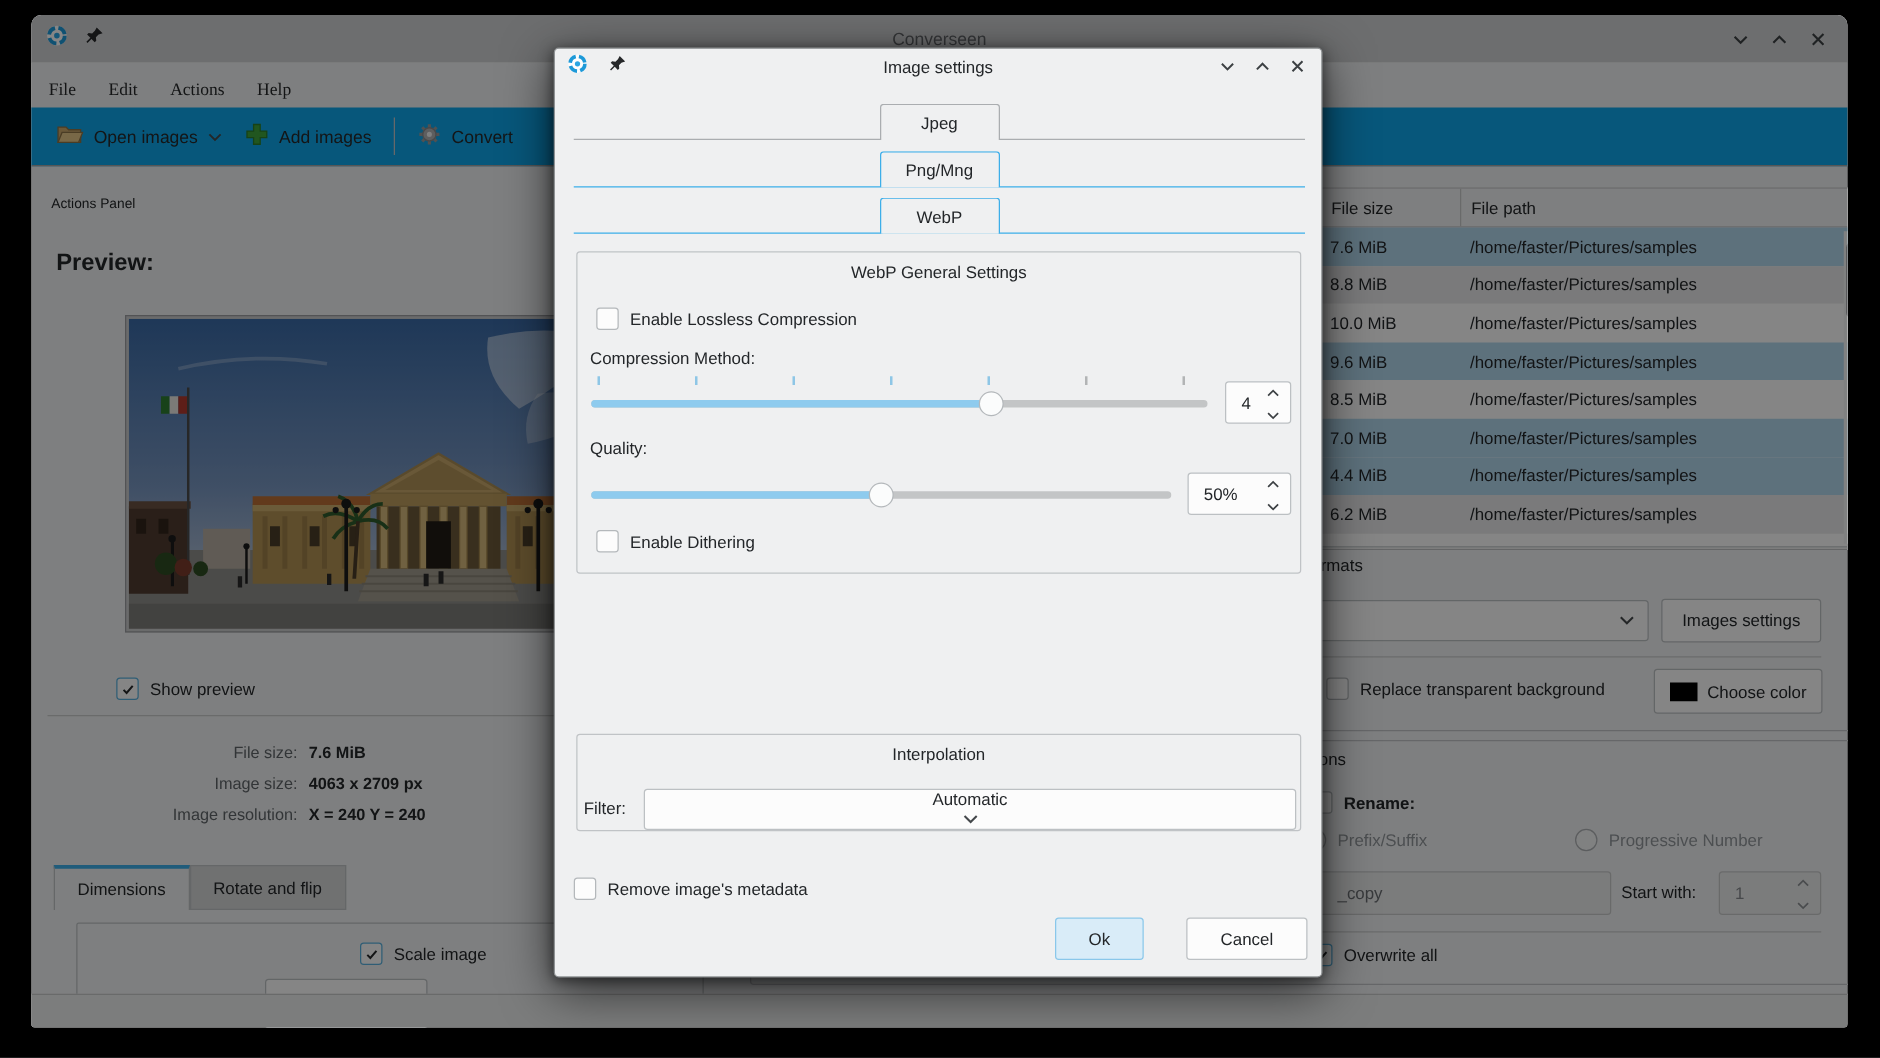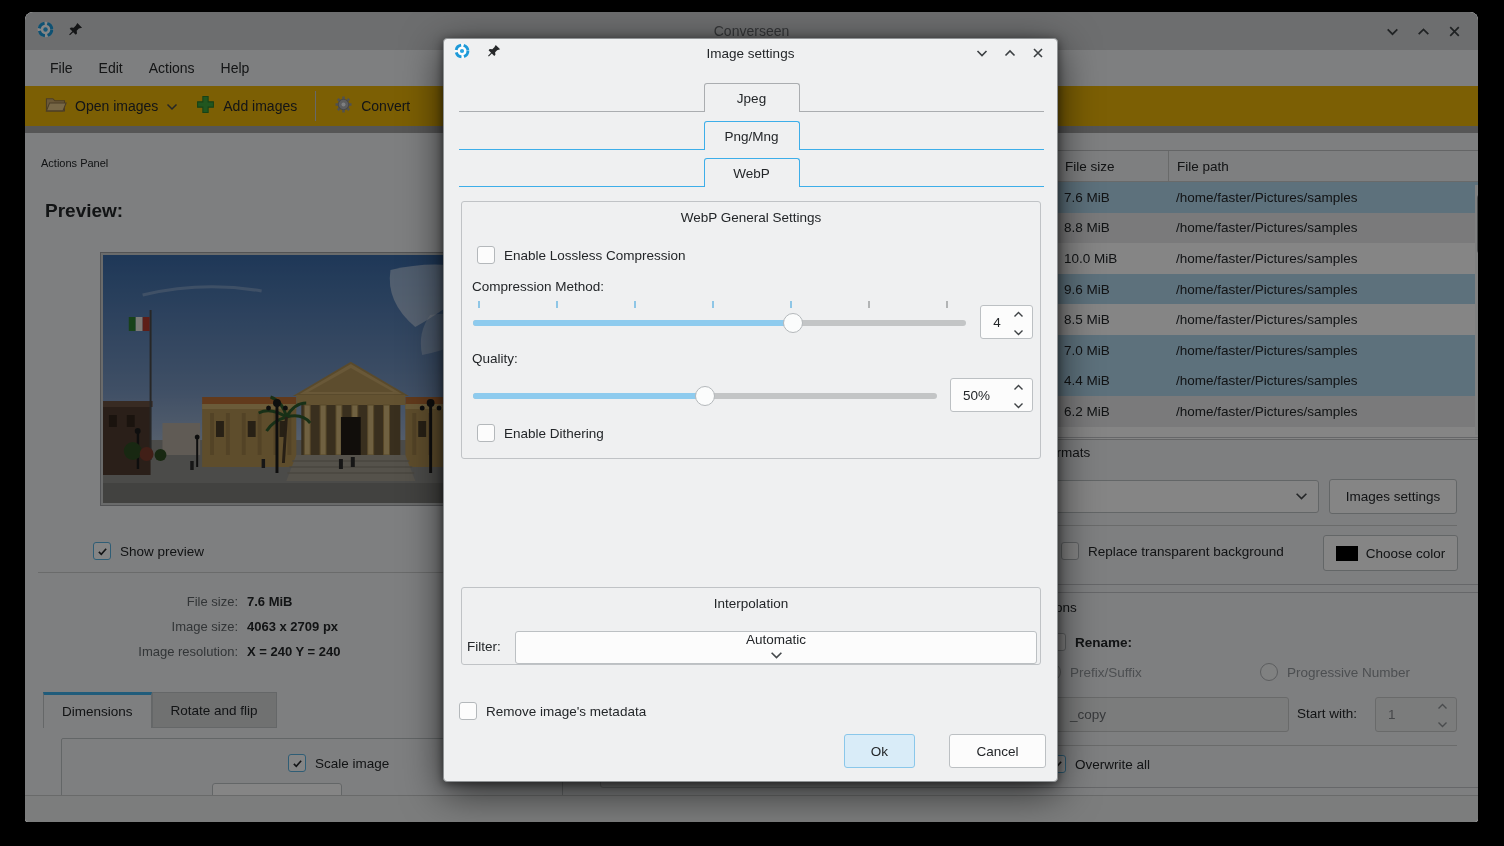--- a/index.html
+++ b/index.html
@@ -11,25 +11,25 @@
   #dim-overlay { position:absolute; left:25px; top:12px; width:1453px; height:810px;
     background:rgba(0,0,0,0.47); border-radius:8px 8px 3px 3px; z-index:50; }
 
   .titlebar { position:absolute; left:0; top:0; right:0; height:38px; background:#cfd0d2;
     display:flex; align-items:center; padding:0 12px; }
   .titlebar .ttext { position:absolute; left:0; right:0; text-align:center; font-size:14px; color:#63666a; }
   .wctl { display:flex; gap:16px; position:absolute; right:16px; top:0; height:38px; align-items:center; }
   .wctl svg { display:block; }
 
   .menubar { position:absolute; left:0; top:38px; right:0; height:36px; background:#eff0f1;
-    display:flex; align-items:center; padding-left:12px; }
+    display:flex; align-items:flex-end; padding-left:1px;font-family:Liberation Serif, serif; }
   .menu-item { padding:5px 13px; font-size:14px; color:#26292b; }
 
-  .toolbar { position:absolute; left:0; top:74px; right:0; height:47px; background:#eab308;
-    border-bottom:7px solid #a3a3a3; display:flex; align-items:center; padding-left:20px; gap:18px; }
+  .toolbar { position:absolute; left:0; top:74px; right:0; height:47px; background:#0ea5e9;
+    border-bottom:1px solid #a3a3a3; display:flex; align-items:center; padding-left:20px; gap:18px; }
   .tbtn { display:flex; align-items:center; gap:8px; font-size:14px; color:#26292b; }
   .tsep { width:1px; height:30px; background:#c3c5c6; }
 
   .panel-header { position:absolute; left:16px; top:145px; font-size:11px; color:#232629; }
   .preview-label { position:absolute; left:20px; top:188px; font-size:19px; font-weight:bold; }
 
   .preview-frame { position:absolute; left:75px; top:240px; width:462px; height:254px;
     background:#c9cacb; border:1px solid #9b9da0; padding:2px; }
   .preview-frame svg { display:block; width:100%; height:100%; }
 

